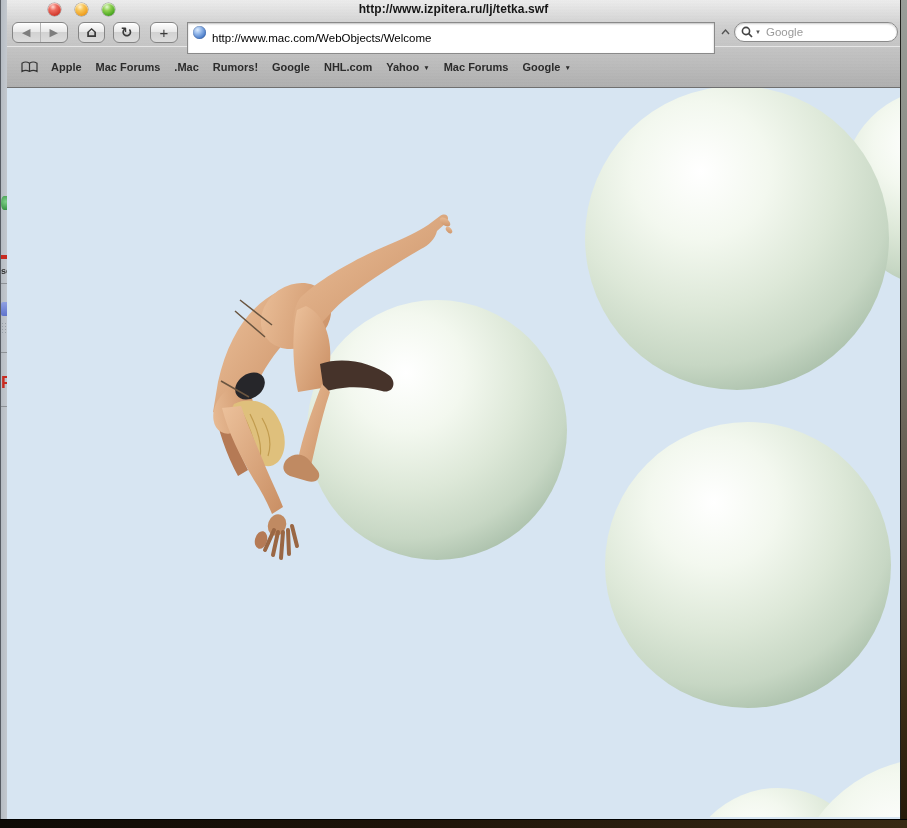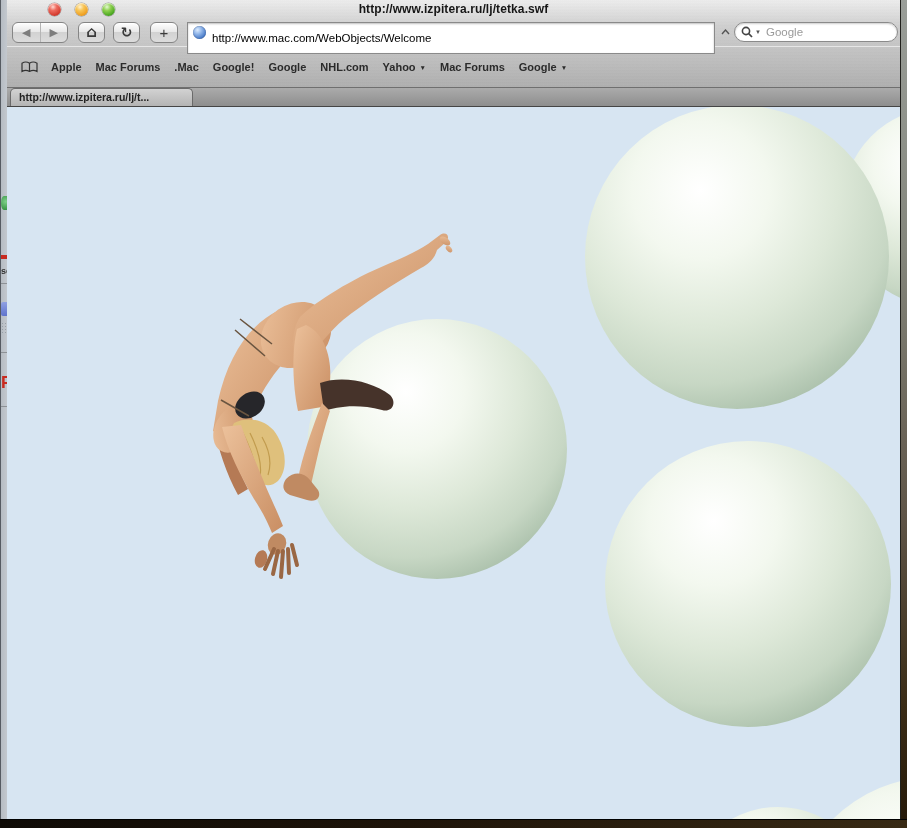--- a/index.html
+++ b/index.html
@@ -154,21 +154,21 @@
         <span class="bm">
             <span>Apple</span>
           </span>
         <span class="bm">
             <span>Mac Forums</span>
           </span>
         <span class="bm">
             <span>.Mac</span>
           </span>
         <span class="bm">
-            <span>Google!</span>
+            <span>Rumors!</span>
           </span>
         <span class="bm">
             <span>Google</span>
           </span>
         <span class="bm">
             <span>NHL.com</span>
           </span>
         <span class="bm">
             <span>Yahoo</span>
             <span class="dd">▼</span>
@@ -176,23 +176,20 @@
         <span class="bm">
             <span>Mac Forums</span>
           </span>
         <span class="bm">
             <span>Google</span>
             <span class="dd">▼</span>
           </span>
       </div>
     </div>
 
-    <div class="tabbar">
-      <div class="tab">http://www.izpitera.ru/lj/t...</div>
-    </div>
 
     <div class="content" style="background: rgb(215, 229, 242);">
       <svg width="893" height="729" viewBox="7 90 893 729">
         <defs>
           <radialGradient id="ballGrad" cx="0.38" cy="0.28" r="0.75">
             <stop offset="0" stop-color="#ffffff"></stop>
             <stop offset="0.3" stop-color="#f3f8ef"></stop>
             <stop offset="0.6" stop-color="#dde8d8"></stop>
             <stop offset="0.85" stop-color="#c7d7c4"></stop>
             <stop offset="1" stop-color="#aec3ae"></stop>

